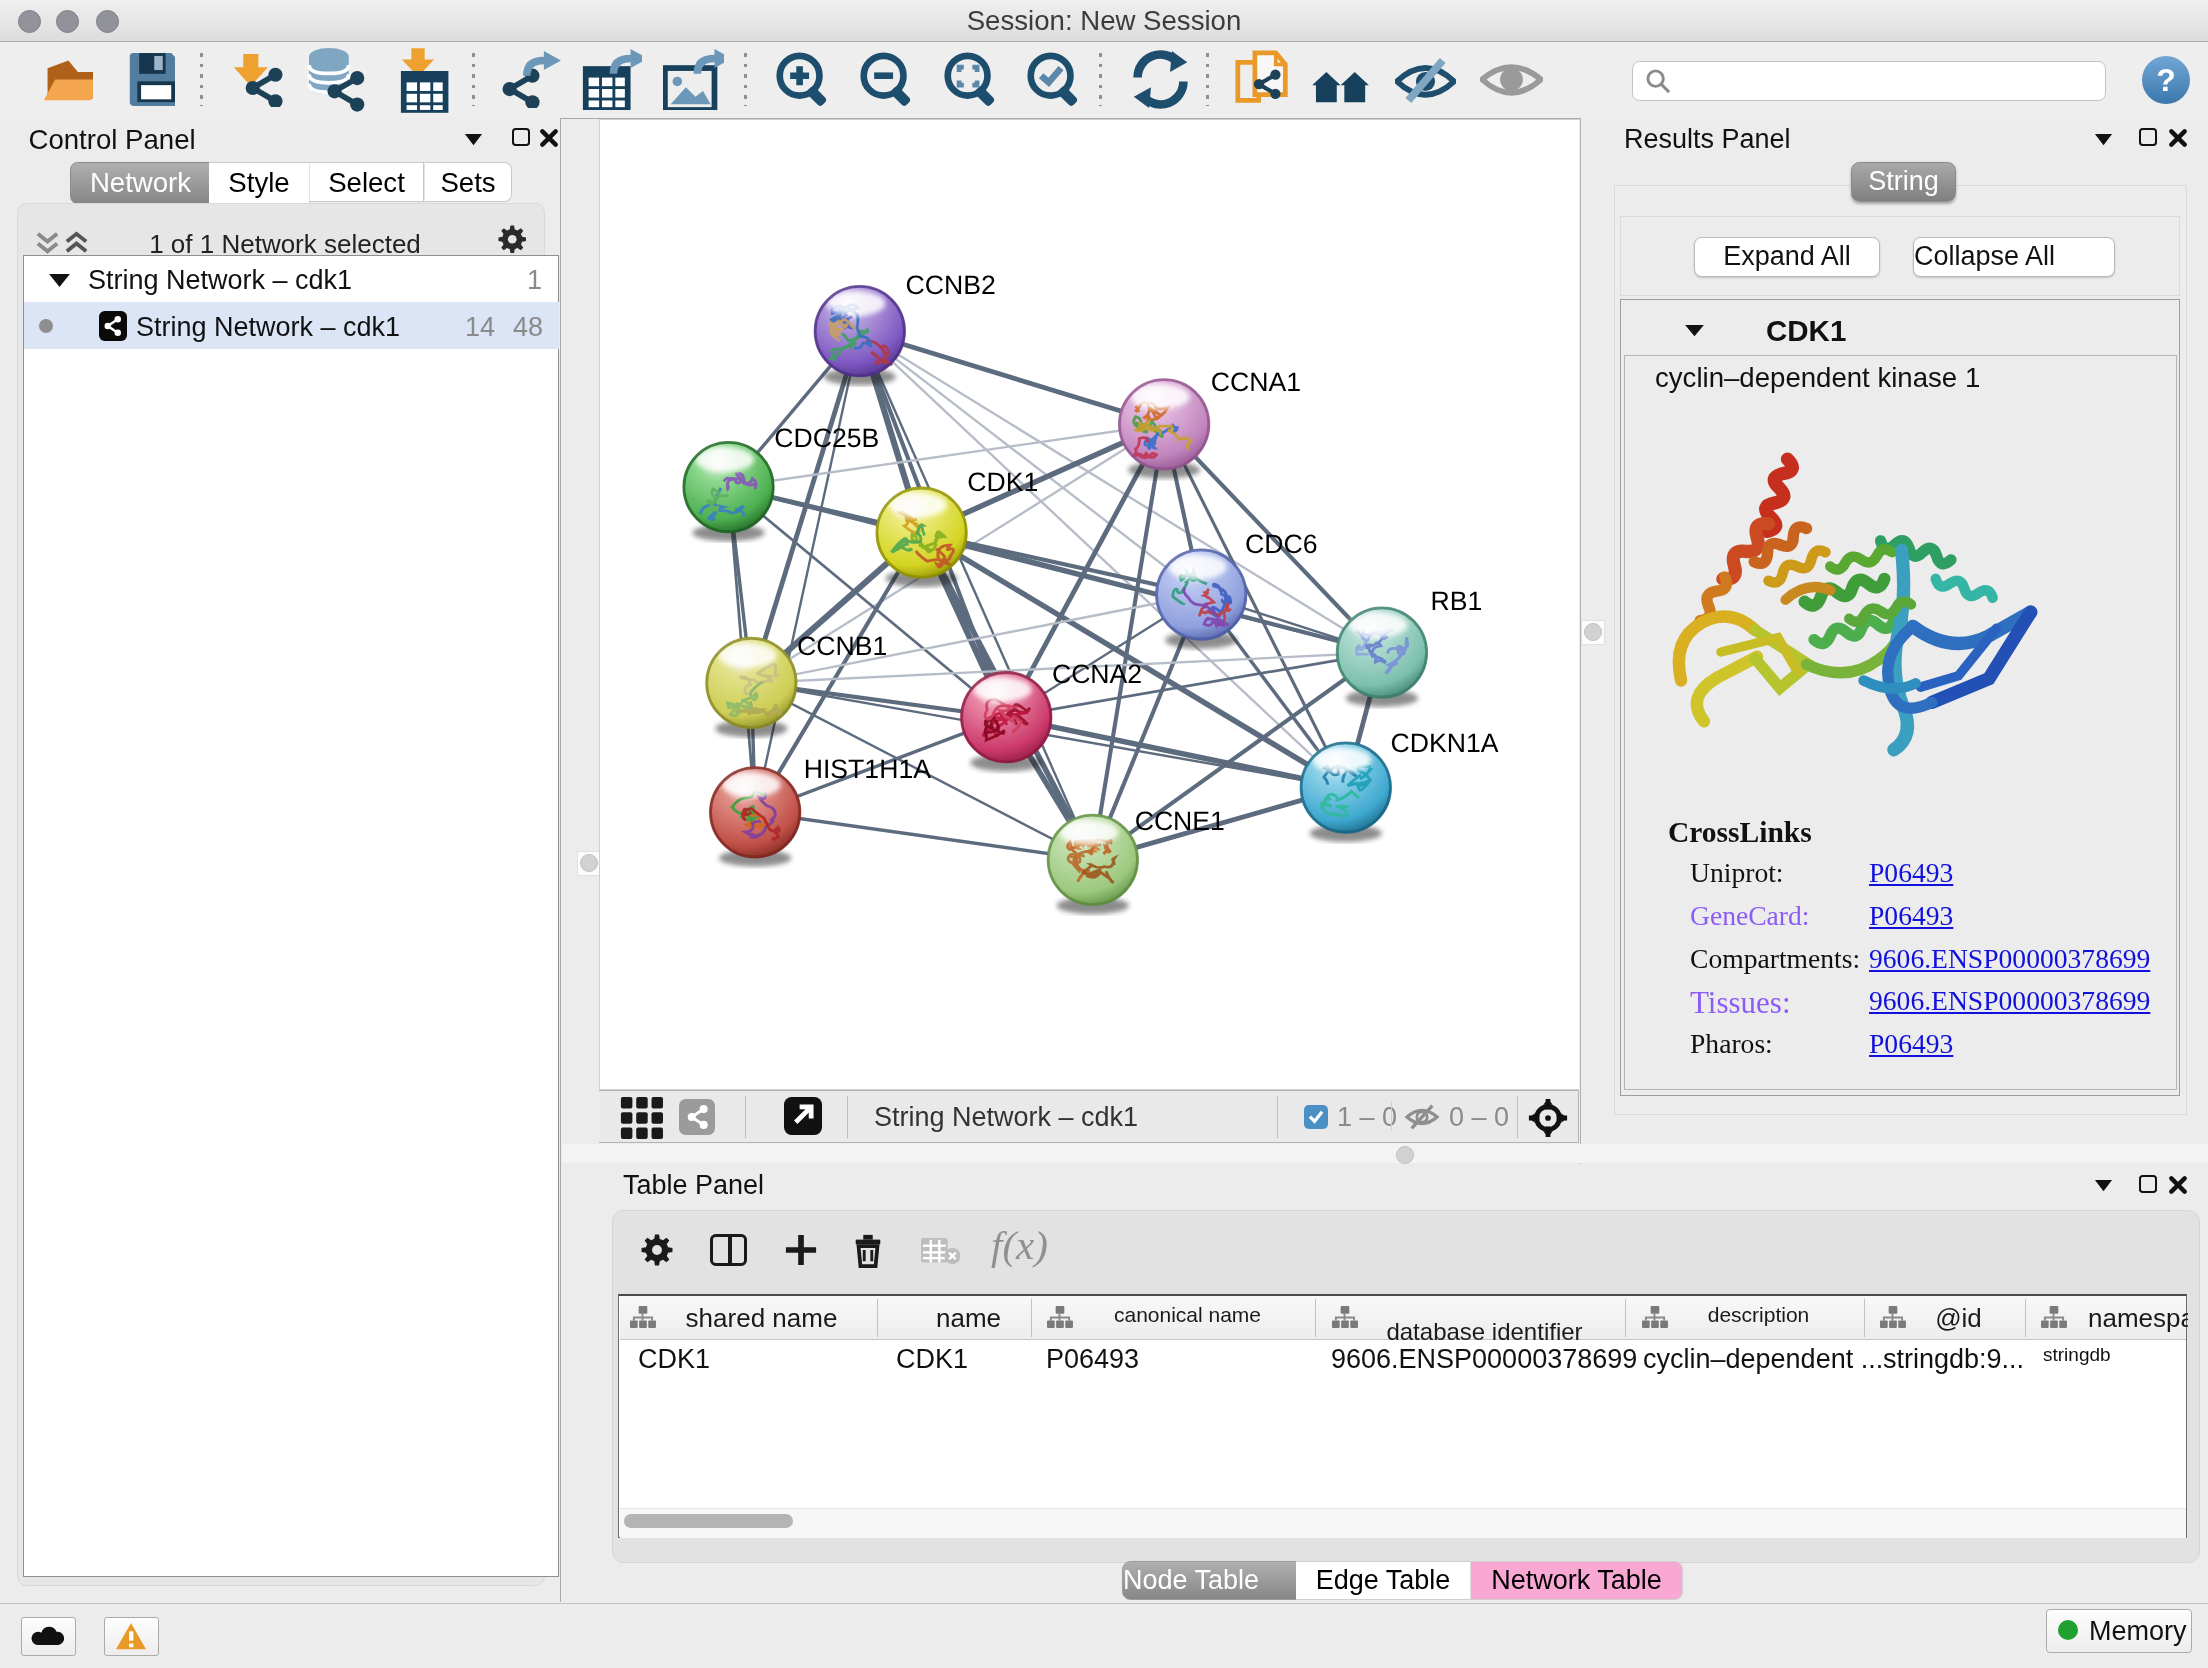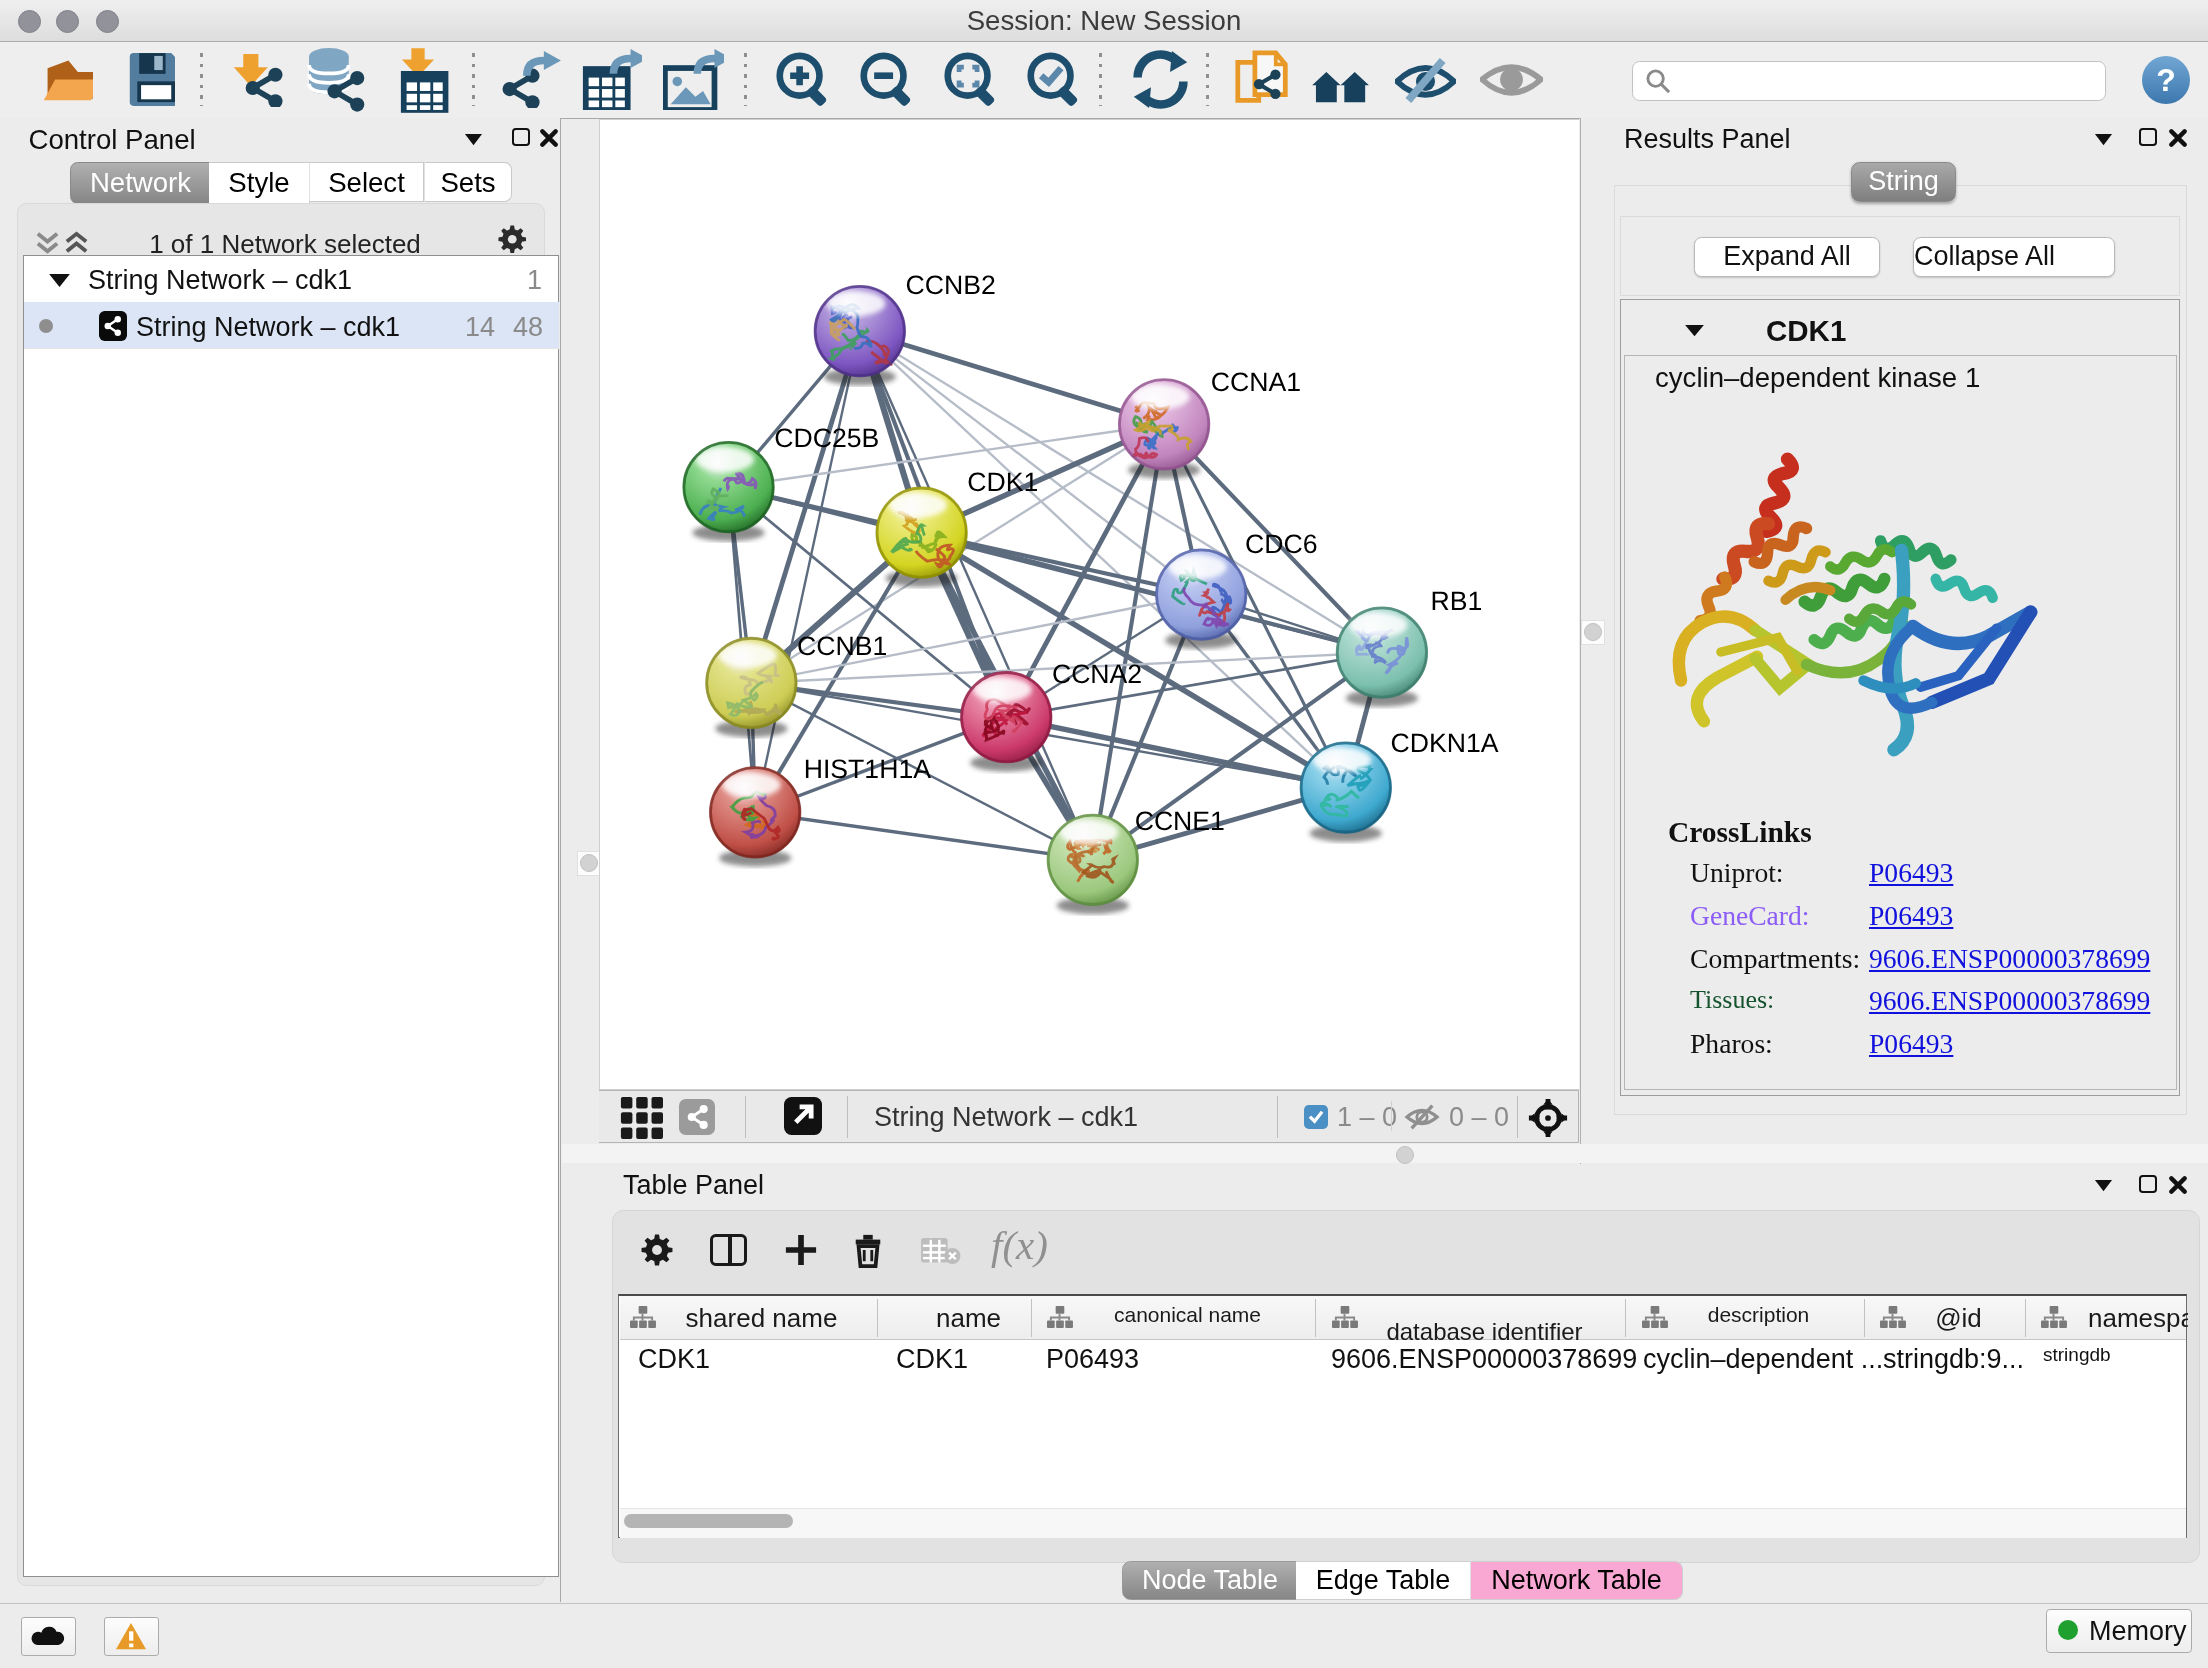--- a/index.html
+++ b/index.html
@@ -523,21 +523,21 @@
     <path d="M210 255 Q240 270 265 258" fill="none" stroke="#2e8fbf" stroke-width="11" stroke-linecap="round"></path>
   </svg>
 
 <div class="abs ser" style="left:1668px;top:816px;font-size:29.5px;font-weight:bold;color:#111;">CrossLinks</div>
 <div class="abs ser" style="left:1690px;top:857px;font-size:27.6px;color:#111;">Uniprot:</div>
 <div class="abs ser" style="left:1869px;top:857px;font-size:27.6px;color:#1111dd;text-decoration:underline;">P06493</div>
 <div class="abs ser" style="left:1690px;top:900px;font-size:27.6px;color:#8b5cf6;">GeneCard:</div>
 <div class="abs ser" style="left:1869px;top:900px;font-size:27.6px;color:#1111dd;text-decoration:underline;">P06493</div>
 <div class="abs ser" style="left:1690px;top:943px;font-size:27.6px;color:#111;">Compartments:</div>
 <div class="abs ser" style="left:1869px;top:943px;font-size:27.6px;color:#1111dd;text-decoration:underline;">9606.ENSP00000378699</div>
-<div class="abs ser" style="left:1690px;top:985px;font-size:26px;color:#14532d;">Tissues:</div>
+<div class="abs ser" style="left:1690px;top:985px;font-size:31px;color:#8b5cf6;">Tissues:</div>
 <div class="abs ser" style="left:1869px;top:985px;font-size:27.6px;color:#1111dd;text-decoration:underline;">9606.ENSP00000378699</div>
 <div class="abs ser" style="left:1690px;top:1028px;font-size:27.6px;color:#111;">Pharos:</div>
 <div class="abs ser" style="left:1869px;top:1028px;font-size:27.6px;color:#1111dd;text-decoration:underline;">P06493</div>
 
 <div class="abs" style="left:562px;top:1144px;width:1646px;height:19px;background:#f3f3f3;"></div>
 <div class="abs" style="left:599px;top:1164px;width:1609px;height:438px;background:#ececec;"></div>
 <div class="abs" style="left:623px;top:1170px;font-size:27px;color:#111;">Table Panel</div>
 <svg class="abs" style="left:2094px;top:1179px" width="19" height="13.3" viewBox="0 0 20 14">
     <path d="M1 1 L19 1 L10 13 Z" fill="#111"></path>
   </svg>
@@ -646,21 +646,21 @@
 <div class="abs" style="left:638px;top:1344px;font-size:27px;color:#111;">CDK1</div>
 <div class="abs" style="left:896px;top:1344px;font-size:27px;color:#111;">CDK1</div>
 <div class="abs" style="left:1046px;top:1344px;font-size:27px;color:#111;">P06493</div>
 <div class="abs" style="left:1331px;top:1344px;font-size:27px;color:#111;">9606.ENSP00000378699</div>
 <div class="abs" style="left:1643px;top:1344px;font-size:27px;color:#111;">cyclin–dependent ...</div>
 <div class="abs" style="left:1883px;top:1344px;font-size:27px;color:#111;">stringdb:9...</div>
 <div class="abs" style="left:2043px;top:1344px;font-size:19px;color:#111;">stringdb</div>
 
 <div class="abs" style="left:620px;top:1508px;width:1566px;height:28.5px;background:#f7f7f7;border-top:1px solid #e5e5e5;"></div>
 <div class="abs" style="left:624px;top:1514px;width:169px;height:14.3px;border-radius:7.6px;background:#b4b4b4;"></div>
-<div class="abs" style="left:1122px;top:1561px;width:174px;height:37px;background:linear-gradient(#b0b0b0,#868686);border:1px solid #9a9a9a;border-radius:8.6px 0 0 8.6px;color:#fff;font-size:27px;text-align:center;line-height:37px;">Node Table</div>
+<div class="abs" style="left:1122px;top:1561px;width:174px;height:37px;background:linear-gradient(#b0b0b0,#868686);border:1px solid #9a9a9a;border-radius:8.6px 0 0 8.6px;color:#fff;font-size:27px;text-align:left;line-height:37px;">Node Table</div>
 <div class="abs" style="left:1296px;top:1561px;width:174px;height:37px;background:#fff;border:1px solid #cfcfcf;border-left:none;color:#000;font-size:27px;text-align:center;line-height:37px;">Edge Table</div>
 <div class="abs" style="left:1470px;top:1561px;width:211px;height:37px;background:#f9a8d4;border:1px solid #cfcfcf;border-left:1px solid #e0e0e0;border-radius:0 8.6px 8.6px 0;color:#000;font-size:27px;text-align:center;line-height:37px;">Network Table</div>
 
 <div class="abs" style="left:0;top:1603px;width:2208px;height:66px;background:#ececec;border-top:1px solid #c2c2c2;"></div>
 <div class="abs" style="left:21px;top:1617px;width:53px;height:37px;background:linear-gradient(#fdfdfd,#ededed);border:1px solid #ababab;border-radius:2.9px;"></div>
 <svg class="abs" style="left:30px;top:1624px" width="36" height="23" viewBox="0 0 38 24">
     <path d="M10 22 a7 7 0 1 1 2-13 a8.5 8.5 0 0 1 16-1 a6.5 6.5 0 0 1 2 14 Z" fill="#111"></path>
   </svg>
 <div class="abs" style="left:104px;top:1617px;width:53px;height:37px;background:linear-gradient(#fdfdfd,#ededed);border:1px solid #ababab;border-radius:2.9px;"></div>
 <svg class="abs" style="left:115px;top:1621px" width="32" height="30" viewBox="0 0 34 32">

